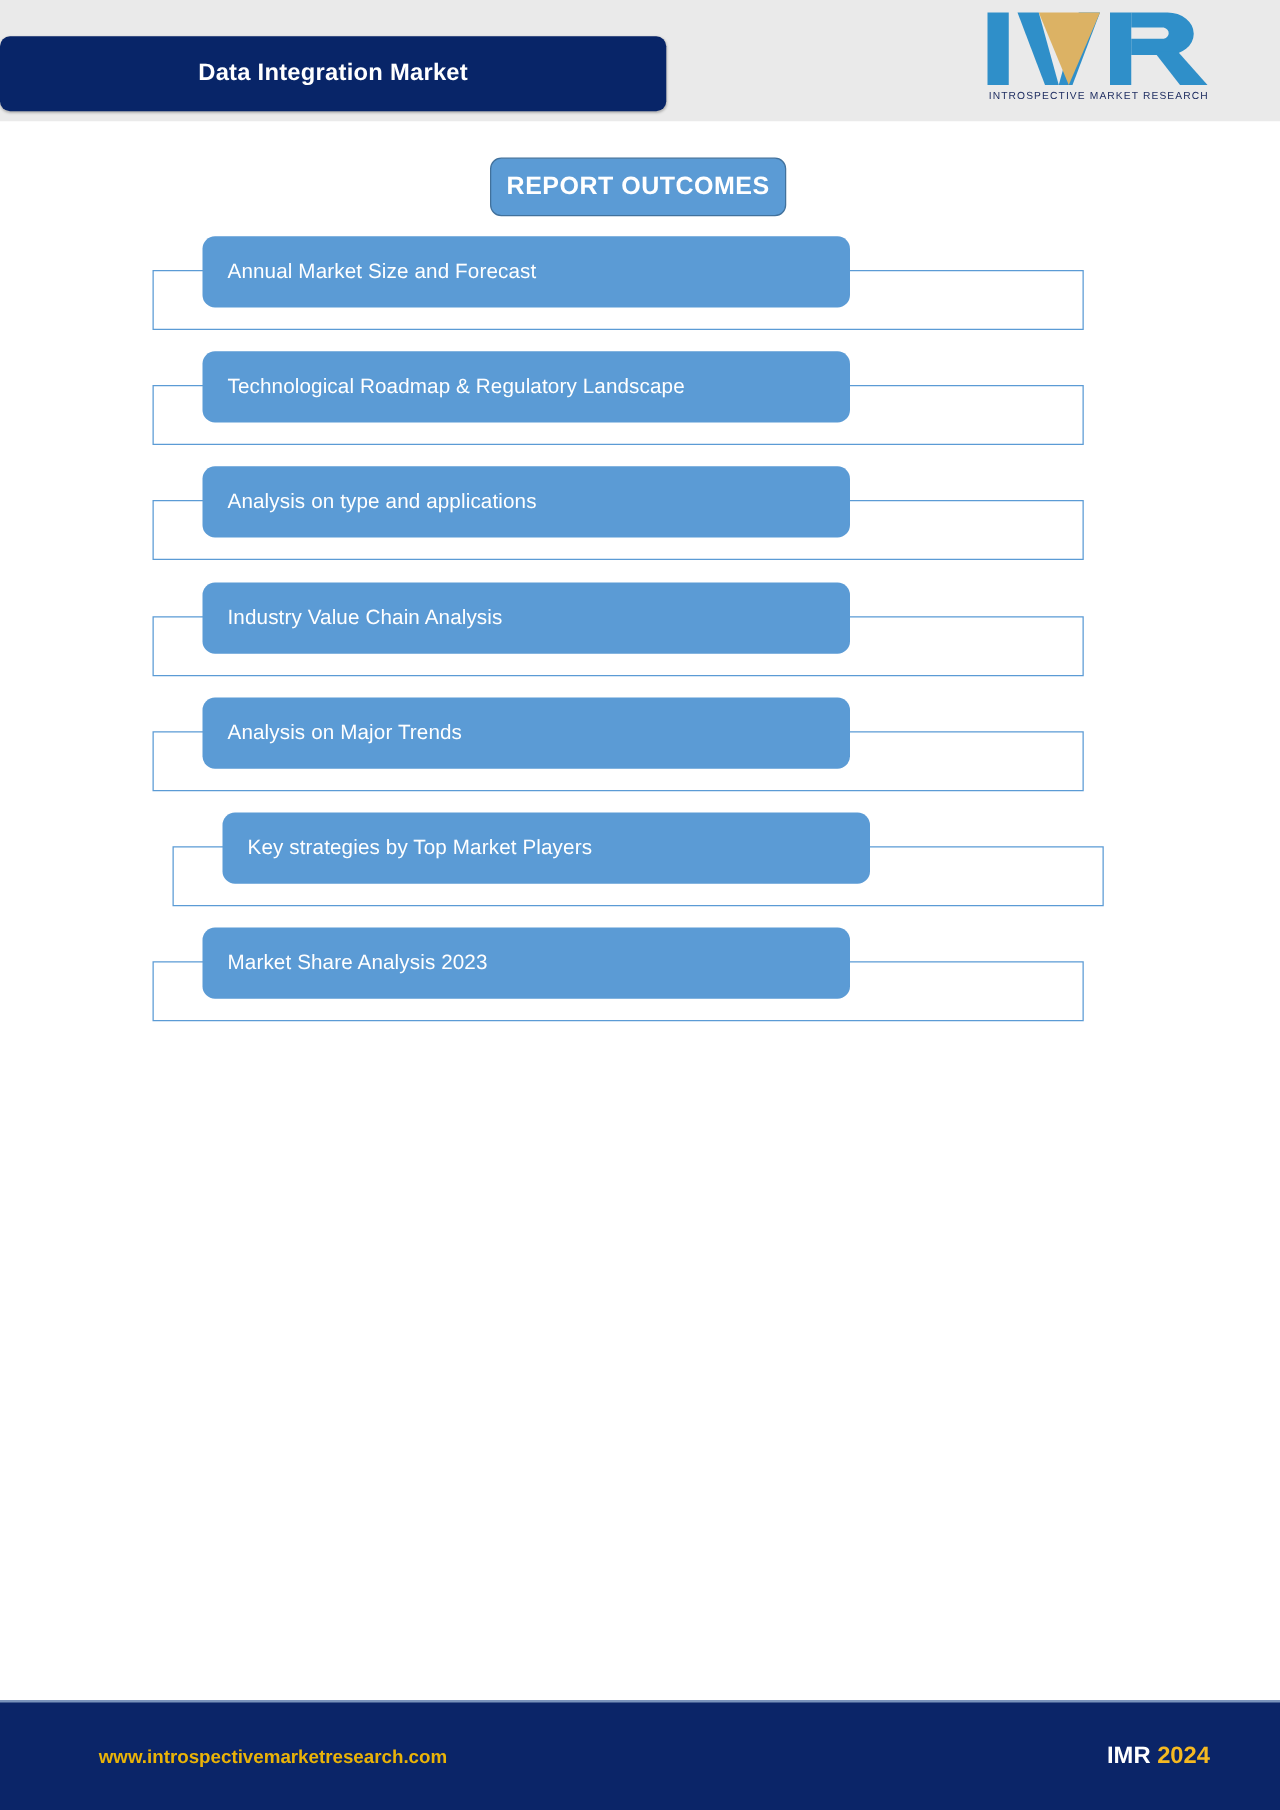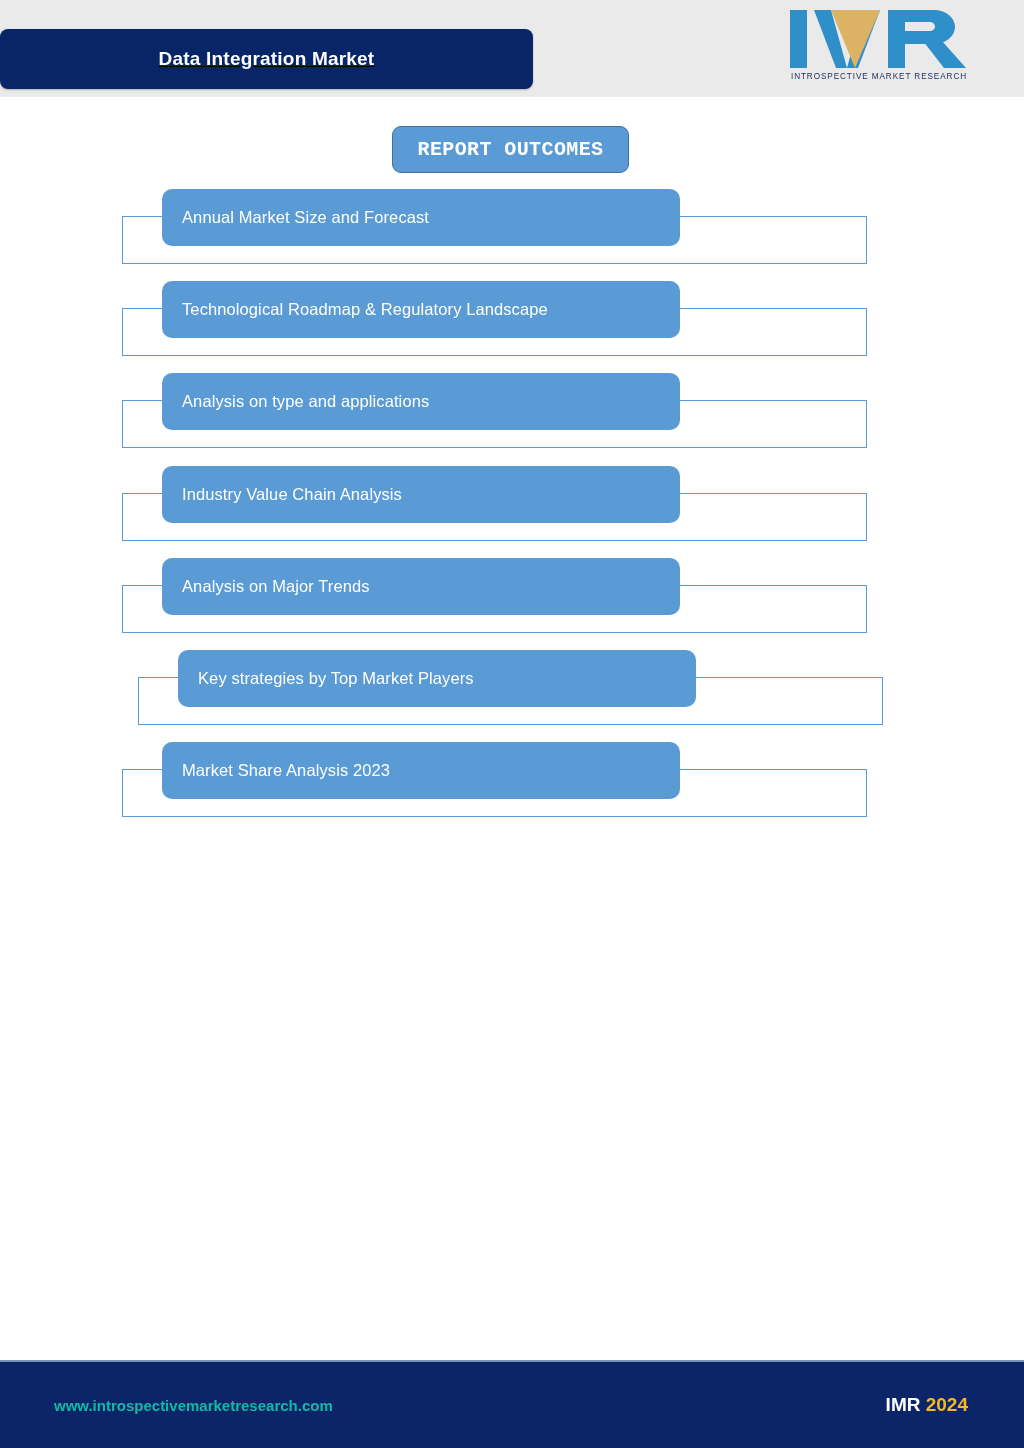--- a/index.html
+++ b/index.html
@@ -30,21 +30,20 @@
     left: 0px;
     top: 29px;
     width: 533px;
     height: 60px;
     background: #082568;
     border-radius: 8px;
     box-shadow: 0 1px 2px rgba(0,0,0,0.25);
     display: flex;
     align-items: center;
     justify-content: center;
-    text-decoration: underline;
   }
   .title-bar-text {
     color: #ffffff;
     font-size: 19px;
     font-weight: bold;
     letter-spacing: 0.2px;
     font-family: "Liberation Sans", sans-serif;
   }
 
   
@@ -83,21 +82,21 @@
     box-sizing: border-box;
     display: flex;
     align-items: center;
     justify-content: center;
   }
   .outcomes-header-text {
     color: #ffffff;
     font-size: 20px;
     font-weight: bold;
     letter-spacing: 0.4px;
-    font-family: Liberation Mono, monospace;
+    font-family: Liberation Sans, sans-serif;
   }
 
   
   .outcomes-list {
     position: absolute;
     left: 0;
     top: 0;
     width: 1024px;
     height: 700px;
   }
@@ -146,24 +145,24 @@
     width: 1024px;
     height: 88px;
     background: #0b2568;
     border-top: 2px solid #7a93bb;
     box-sizing: border-box;
     display: flex;
     align-items: center;
     justify-content: space-between;
   }
   .footer-url {
-    color: #14b8a6;
+    color: #eab308;
     font-size: 15px;
     font-weight: bold;
-    padding-left: 54px;
+    padding-left: 79px;
     font-family: "Liberation Sans", sans-serif;
   }
   .footer-brand {
     padding-right: 56px;
     font-size: 19px;
     font-weight: bold;
     font-family: "Liberation Sans", sans-serif;
     white-space: nowrap;
   }
   .footer-brand-imr { color: #ffffff; }

